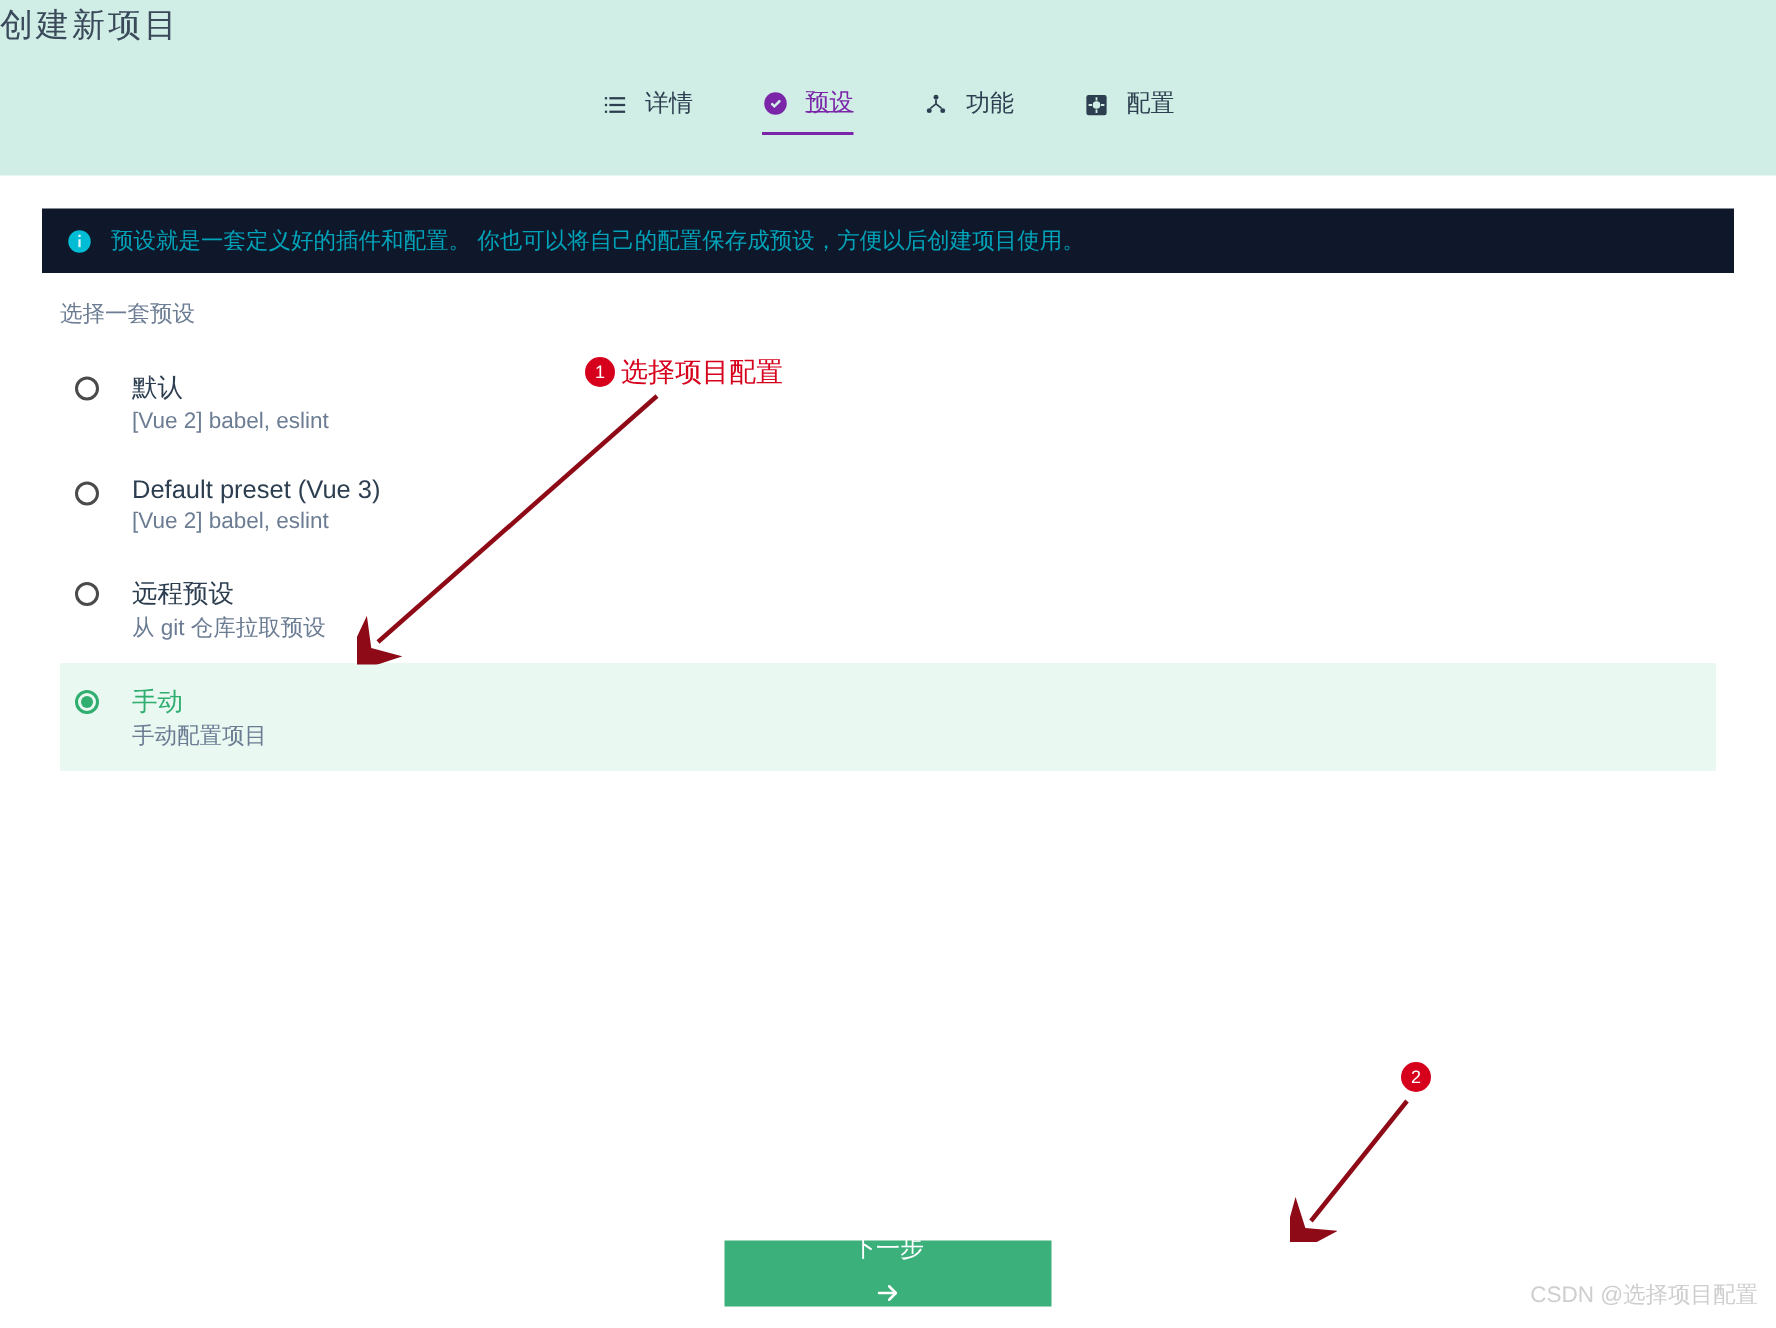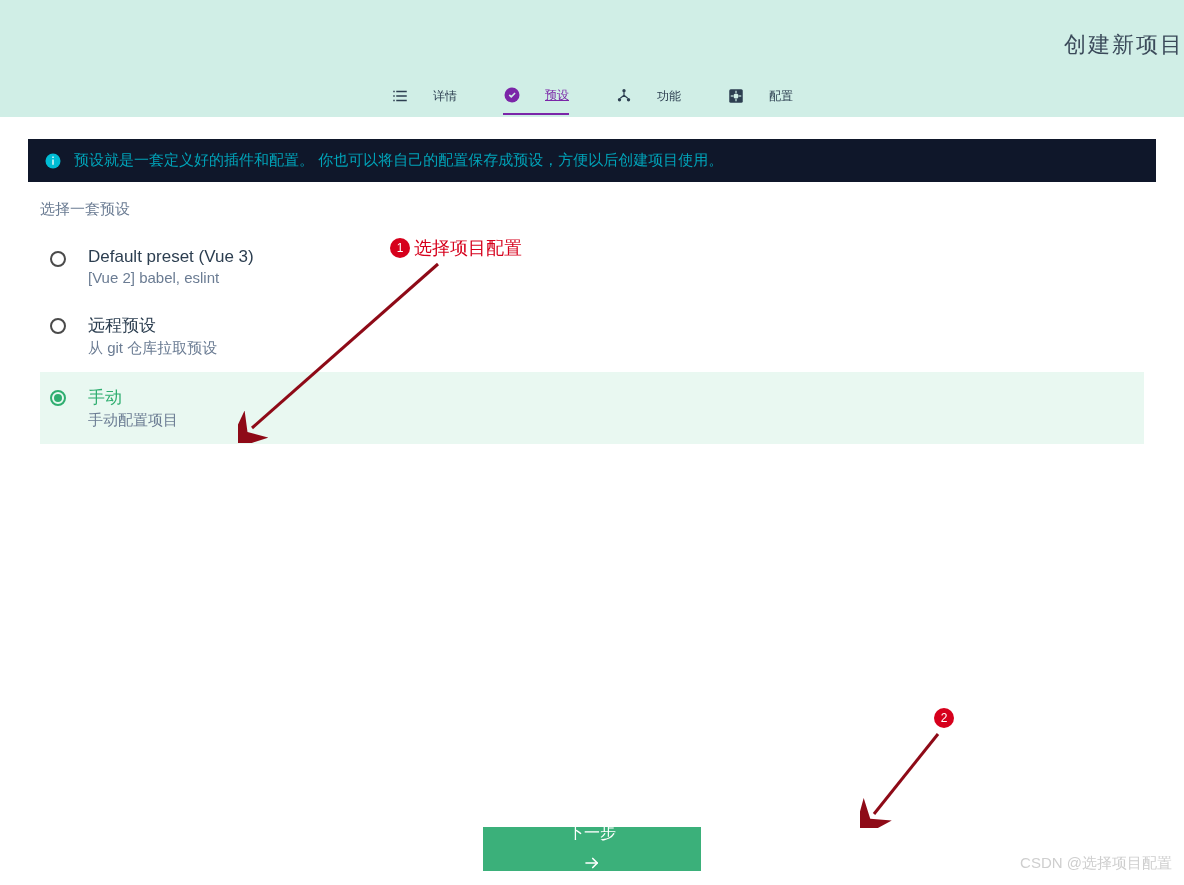--- a/index.html
+++ b/index.html
@@ -1,21 +1,21 @@
 <!DOCTYPE html>
 <html><head>
 <meta charset="utf-8">
 <style>
 * { box-sizing: border-box; margin: 0; padding: 0; }
 body { font-family: -apple-system, BlinkMacSystemFont, "Segoe UI", "PingFang SC", "Microsoft YaHei", sans-serif; background: #fff; color: #2c3e50; width: 1184px; height: 885px; position: relative; overflow: hidden; }
 
 .header { background: #d0eee6; height: 117px; }
-.title { text-align: right; font-size: 22px; color: #3b4a5a; padding-top: 30px; letter-spacing: 2px; }
+.title { text-align: left; font-size: 22px; color: #3b4a5a; padding-top: 2px; letter-spacing: 2px; }
 .tabs { display: flex; justify-content: center; gap: 46px; margin-top: 26px; }
-.tab { display: flex; align-items: center; gap: 24px; color: #2c3e50; font-size: 12px; padding-bottom: 9px; cursor: pointer; }
+.tab { display: flex; align-items: center; gap: 11px; color: #2c3e50; font-size: 16px; padding-bottom: 9px; cursor: pointer; }
 .tab.active { color: #7b26a8; border-bottom: 2px solid #7b26a8; text-decoration: underline; }
 .tab .ic { width: 18px; height: 18px; display: inline-flex; align-items: center; justify-content: center; }
 
 .infobar { margin: 22px 28px 0 28px; background: #0f172a; padding: 12px 16px; display: flex; align-items: center; gap: 12px; }
 .infobar .ic { width: 18px; height: 18px; color: #00bcd4; flex-shrink:0; }
 .infobar .txt { color: #00a3b8; font-size: 15px; }
 
 .section { padding: 18px 40px 0 40px; }
 .section-title { color: #6b7c93; font-size: 15px; margin-bottom: 14px; }
 
@@ -105,20 +105,27 @@
         <rect x="11" y="6" width="2" height="2" fill="#dff7f7"></rect>
       </svg>
   </span>
   <span class="txt">预设就是一套定义好的插件和配置。 你也可以将自己的配置保存成预设，方便以后创建项目使用。</span>
 </div>
 
 <div class="section">
   <div class="section-title">选择一套预设</div>
   <div class="preset-list">
 
+    <div class="preset">
+      <span class="radio"></span>
+      <div class="body">
+        <div class="t1">默认</div>
+        <div class="t2">[Vue 2] babel, eslint</div>
+      </div>
+    </div>
 
     <div class="preset">
       <span class="radio"></span>
       <div class="body">
         <div class="t1">Default preset (Vue 3)</div>
         <div class="t2">[Vue 2] babel, eslint</div>
       </div>
     </div>
 
     <div class="preset">

